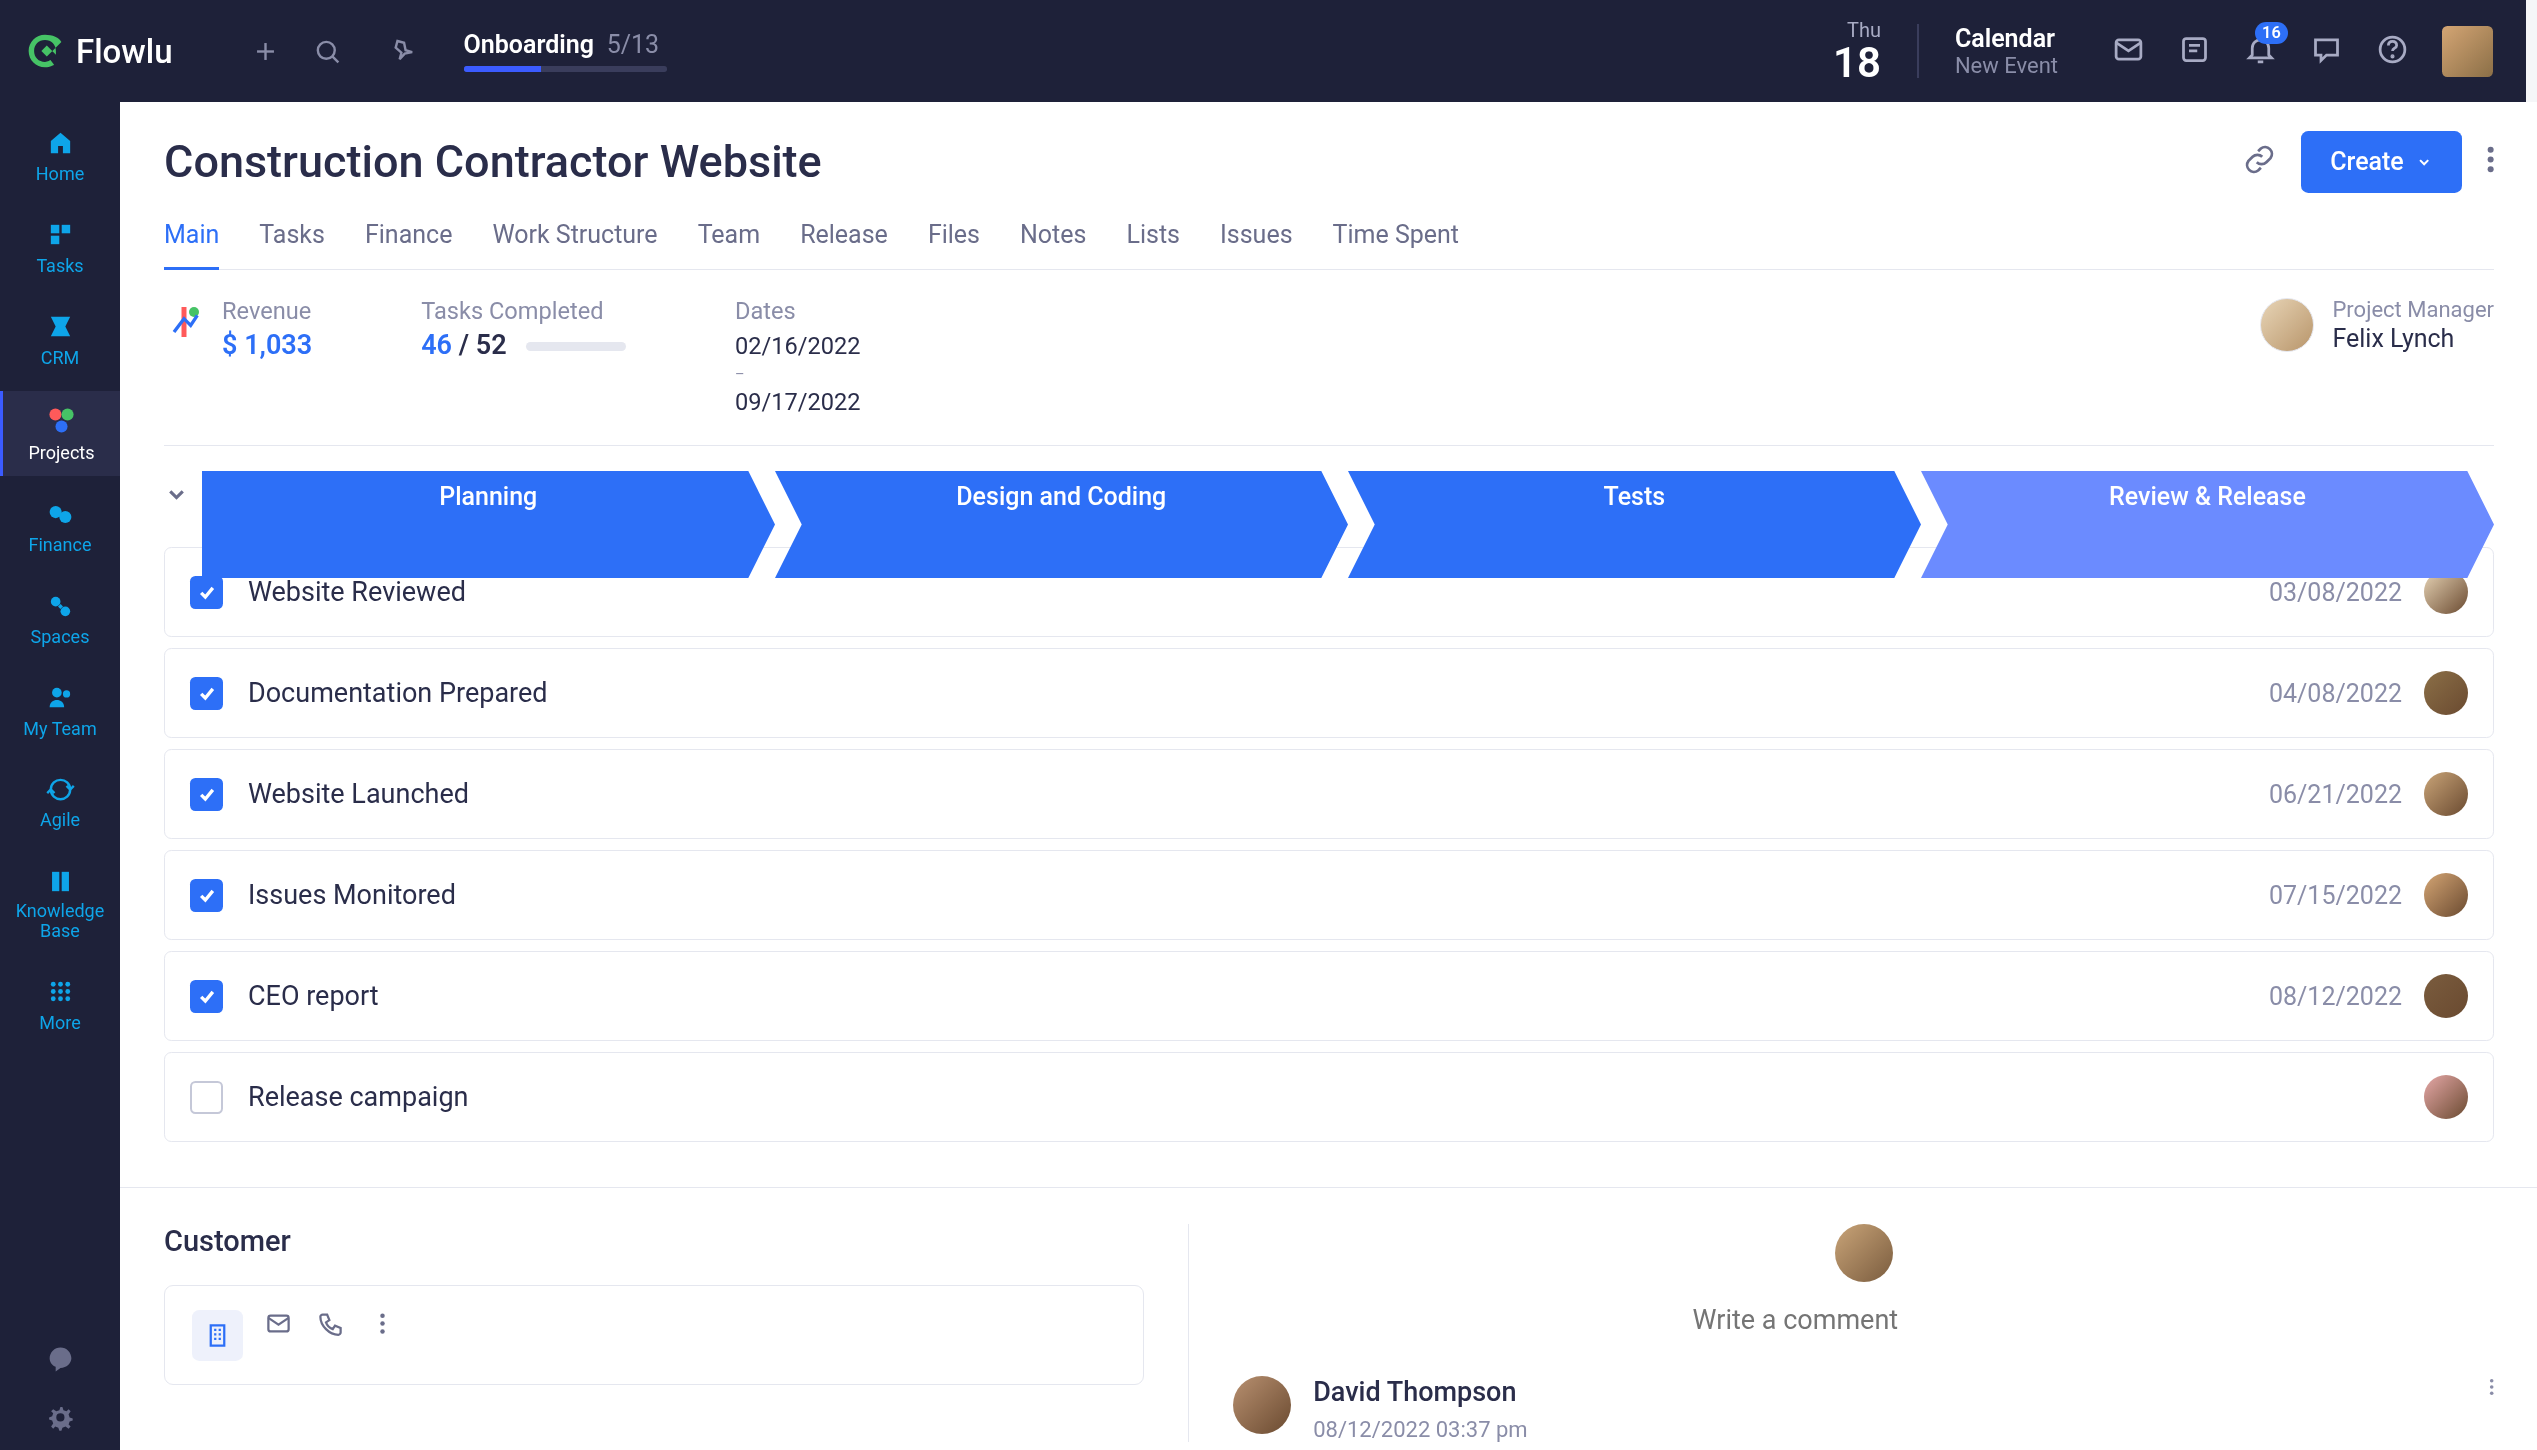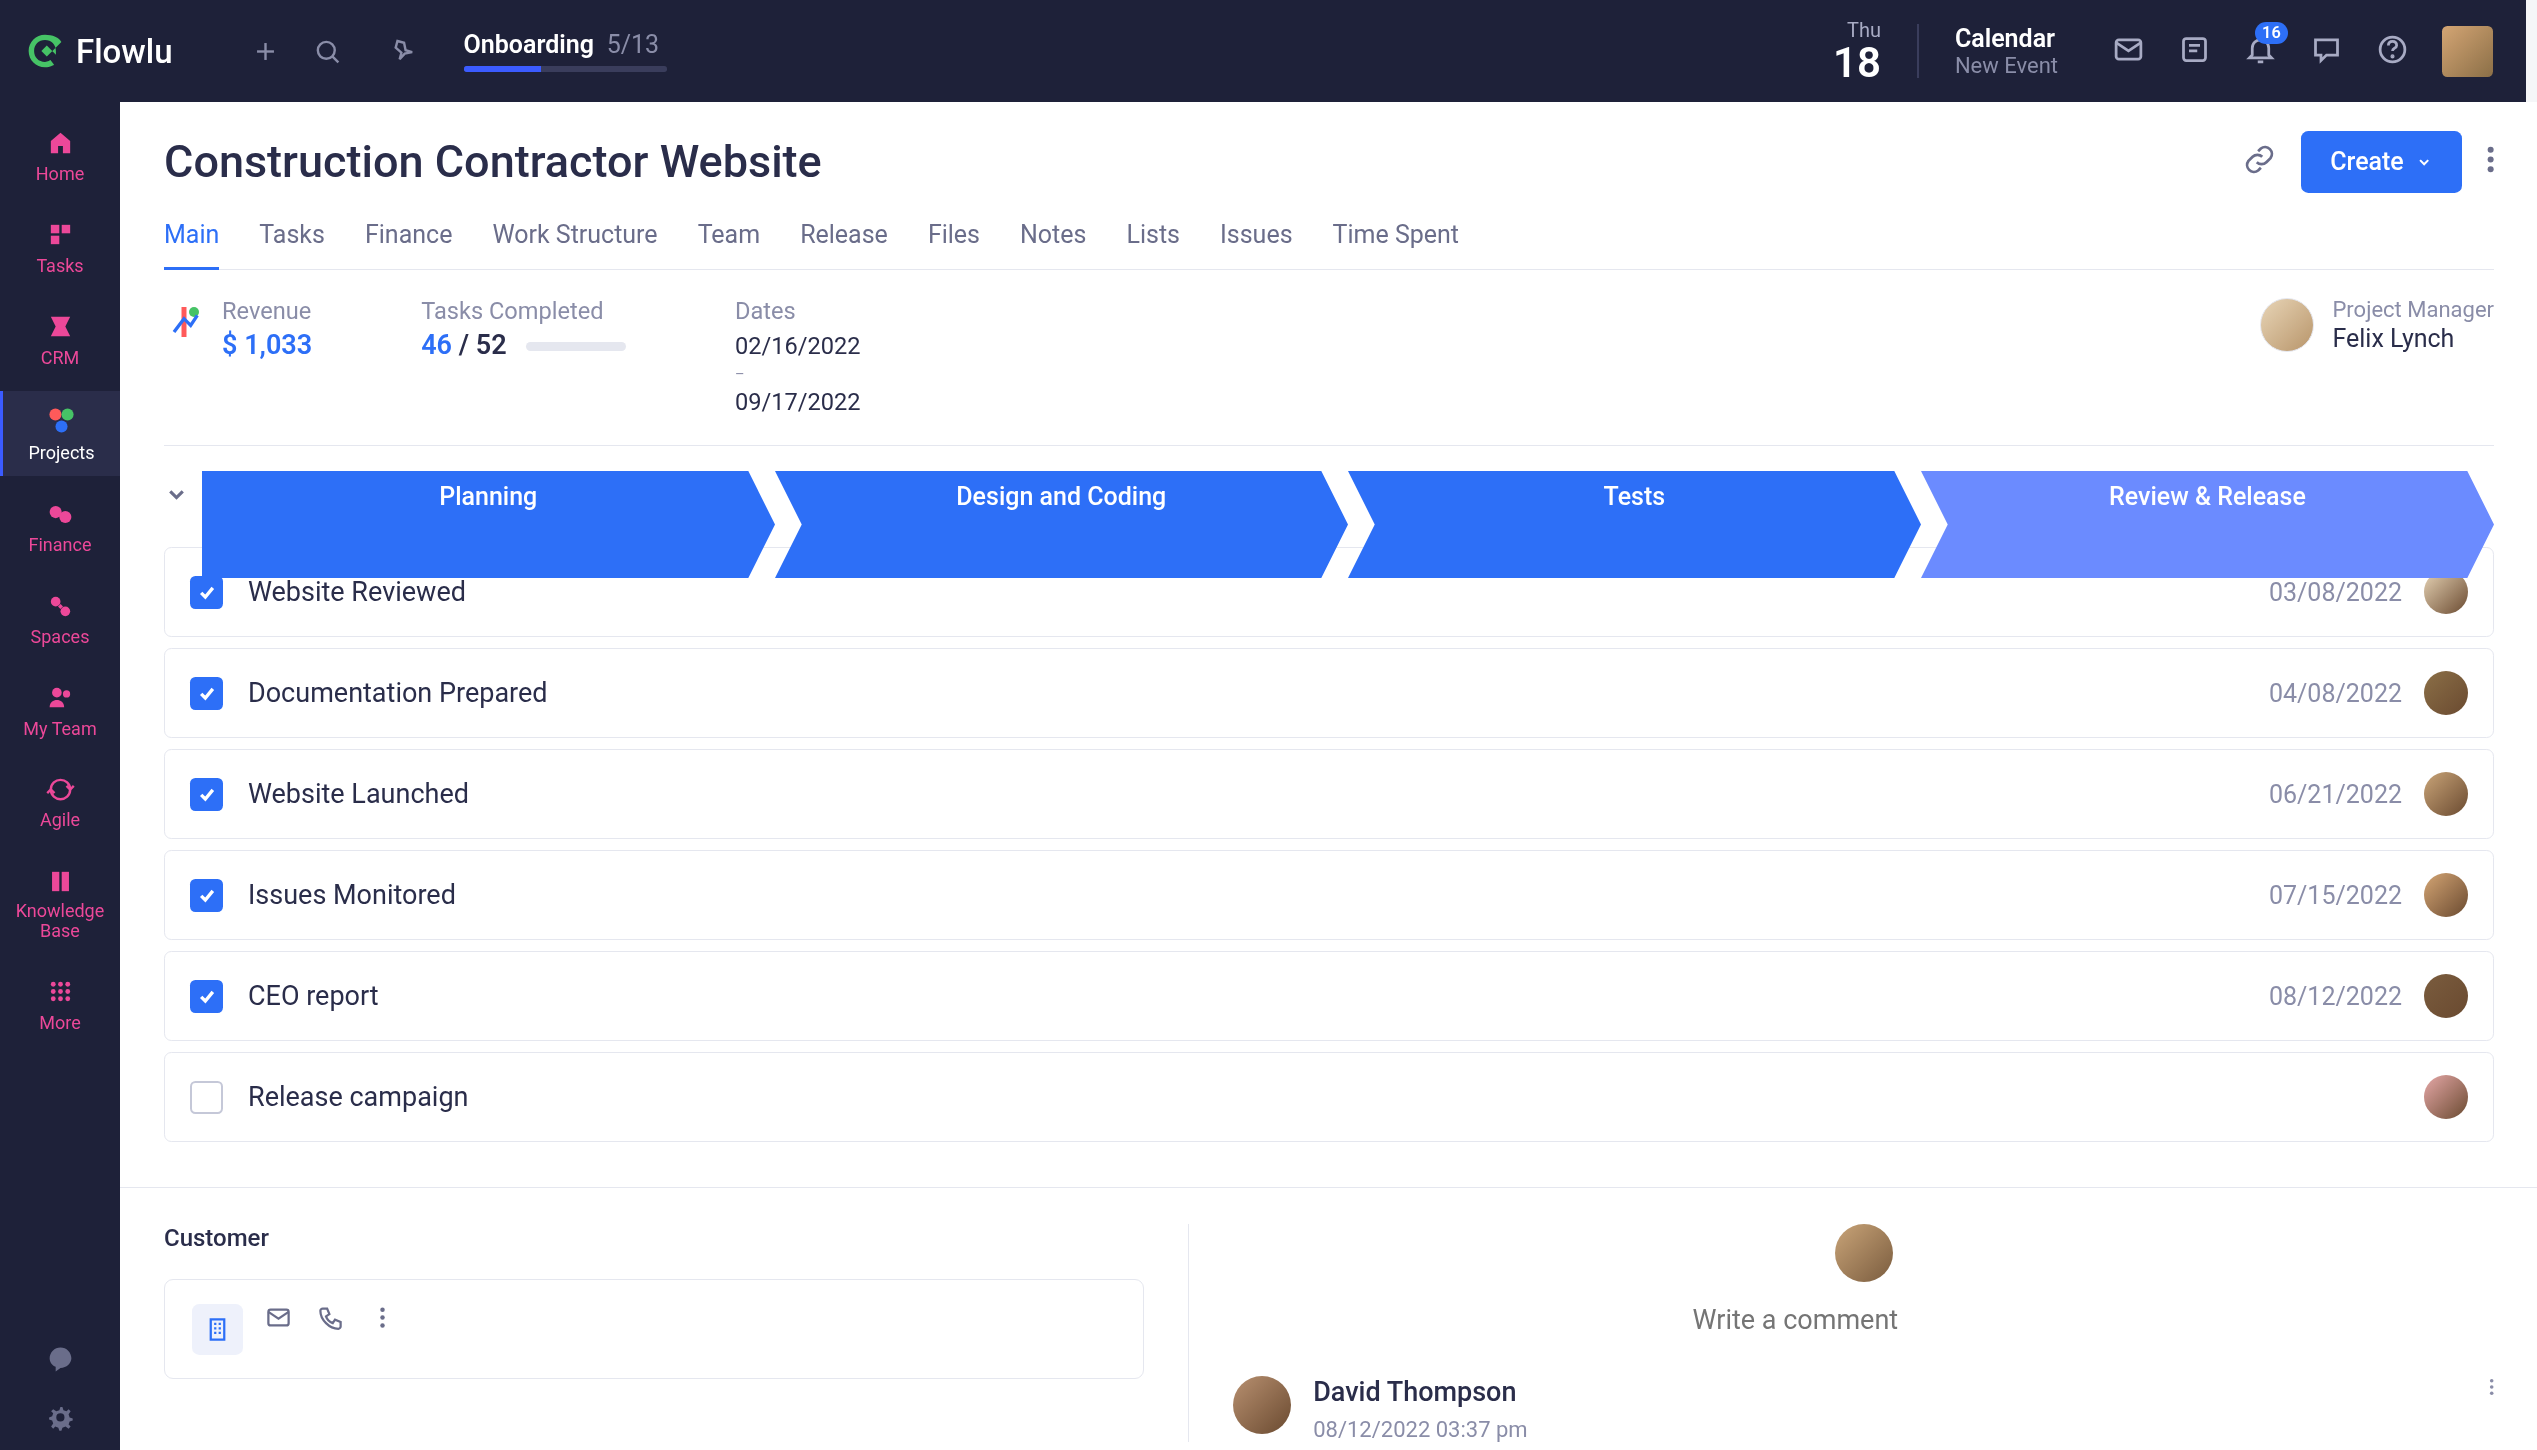--- a/index.html
+++ b/index.html
@@ -27,21 +27,21 @@
 .cal-title { font-size: 25px; font-weight: 600; }
 .cal-sub { font-size: 22px; color: #8a8da8; }
 .icon-row { display: flex; align-items: center; gap: 33px; margin-left: 18px; }
 .icon-btn { position: relative; color: #a8abc4; cursor: pointer; }
 .icon-btn svg { width: 33px; height: 33px; }
 .badge { position: absolute; top: -11px; right: -11px; background: #2d6ff7; color: #fff; font-size: 16.3px; font-weight: 600; padding: 1.8px 7.3px; border-radius: 11px; }
 .avatar-top { width: 51px; height: 51px; border-radius: 5.4px; background: linear-gradient(135deg,#d4a574,#8b6f47); }
 
 
 .sidebar { width: 120px; background: #1e2139; padding-top: 116px; display: flex; flex-direction: column; gap: 11px; align-items: center; flex-shrink: 0; }
-.side-item { width: 100%; display: flex; flex-direction: column; align-items: center; gap: 5.4px; padding: 12.7px 0; color: #ec4899; font-size: 18px; cursor: pointer; }
+.side-item { width: 100%; display: flex; flex-direction: column; align-items: center; gap: 5.4px; padding: 12.7px 0; color: #0ea5e9; font-size: 18px; cursor: pointer; }
 .side-item.active { background: #2a2d4a; color: #fff; border-left: 3.6px solid #3b5bff; }
 .side-item svg { width: 29px; height: 29px; }
 .side-item .multi { width: 33px; height: 33px; display:flex;align-items:center;justify-content:center; }
 .side-bottom { margin-top: auto; margin-bottom: 18px; display: flex; flex-direction: column; gap: 29px; align-items: center; }
 .side-bottom svg { width: 29px; height: 29px; color: #6a6d8a; cursor:pointer; }
 
 
 .main { flex: 1; margin-top: 102px; background: #fff; overflow-y: auto; }
 .content { padding: 29px 44px; }
 .page-header { display: flex; align-items: center; justify-content: space-between; margin-bottom: 16.3px; }
@@ -91,21 +91,21 @@
 .checkbox.checked { background: #2d6ff7; }
 .checkbox.unchecked { border: 2.7px solid #c5c8d8; }
 .checkbox svg { width: 20px; height: 20px; color: #fff; }
 .task-title { font-size: 27px; color: #2a2d4a; }
 .task-date { margin-left: auto; font-size: 25px; color: #8a8da8; margin-right: 22px; }
 .task-avatar { width: 44px; height: 44px; border-radius: 50%; background: linear-gradient(135deg,#d4a574,#8b6f47); flex-shrink: 0; }
 
 
 .bottom { display: flex; gap: 0; border-top: 0.9px solid #e5e7ef; margin: 0 -44px; padding: 36px 44px 0; }
 .customer-panel { flex: 0 0 44%; border-right: 0.9px solid #e5e7ef; padding-right: 44px; }
-.panel-title { font-size: 24px; font-weight: 500; color: #2a2d4a; margin-bottom: 27px; }
+.panel-title { font-size: 29px; font-weight: 500; color: #2a2d4a; margin-bottom: 27px; }
 .customer-card { border: 0.9px solid #e5e7ef; border-radius: 9px; padding: 23.6px 27px; display: flex; align-items: flex-start; gap: 22px; }
 .cust-icon { width: 51px; height: 51px; background: #eef1fb; border-radius: 7.3px; display: flex; align-items: center; justify-content: center; flex-shrink:0; }
 .cust-icon svg { width: 27px; height: 27px; color: #2d6ff7; }
 .cust-info { flex: 1; }
 .cust-name { font-size: 27px; color: #2a2d4a; margin-bottom: 3.6px; }
 .cust-phone { font-size: 23.6px; color: #6a6d8a; margin-bottom: 3.6px; }
 .cust-email { font-size: 23.6px; color: #2d6ff7; }
 .cust-actions { display: flex; gap: 25px; color: #6a6d8a; }
 .cust-actions svg { width: 27px; height: 27px; cursor: pointer; }
 

